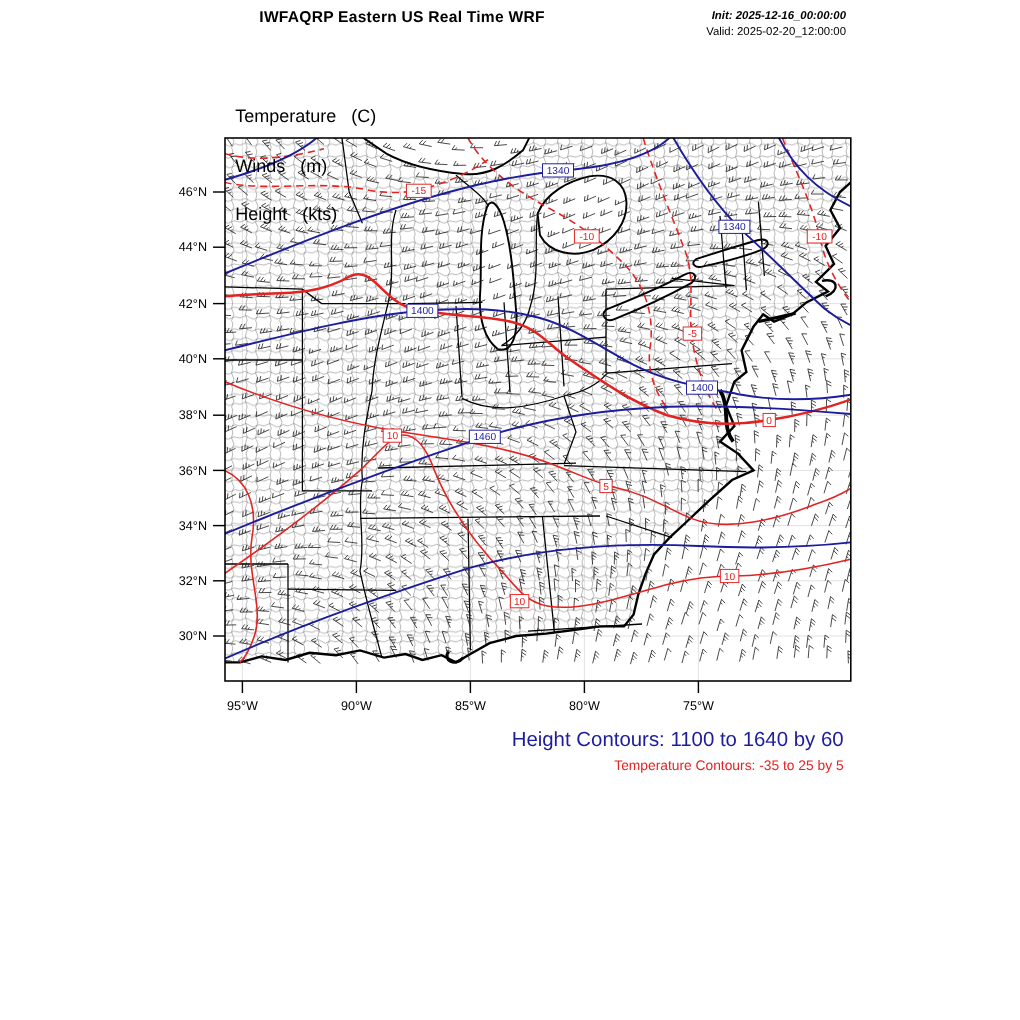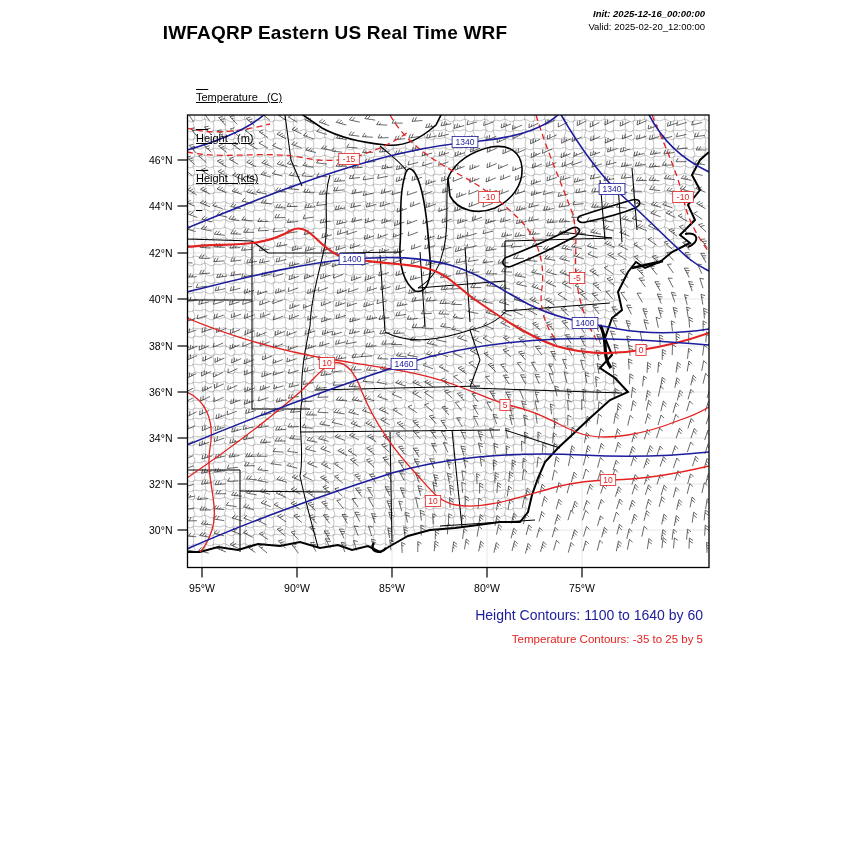--- a/index.html
+++ b/index.html
@@ -1,24 +1,24 @@
 <!DOCTYPE html>
 <html><head>
 <meta charset="utf-8">
 <style>
   html,body{margin:0;padding:0;background:#ffffff;}
   #page{position:relative;width:850px;height:850px;background:#fff;overflow:hidden;
         font-family:"Liberation Sans","DejaVu Sans",sans-serif;color:#000;}
   #plot-svg{position:absolute;left:0;top:0;width:850px;height:850px;}
   .abs{position:absolute;}
-  #title{left:150px;top:6px;width:370px;text-align:center;font-size:19px;font-weight:bold;letter-spacing:.2px;margin-top:16px;}
+  #title{left:150px;top:6px;width:370px;text-align:center;font-size:13px;font-weight:bold;letter-spacing:.2px;}
   #init-line{right:145px;top:8px;text-align:right;font-size:9.5px;font-weight:bold;font-style:italic;}
   #valid-line{right:145px;top:21px;text-align:right;font-size:9.5px;font-weight:normal;}
-  .legend-block{left:196px;top:64px;font-size:11px;line-height:13.5px;white-space:pre;text-decoration:underline;}
-  #note-height{right:147px;top:607px;font-size:14px;text-align:right;}
+  .legend-block{left:196px;top:64px;font-size:15px;line-height:13.5px;white-space:pre;}
+  #note-height{right:147px;top:607px;font-size:17px;text-align:right;}
   #note-temp{right:147px;top:633px;font-size:11.5px;text-align:center;}
   #footer{left:196px;top:810px;font-size:9.5px;line-height:13px;}
 </style>
 </head>
 <body>
 
 <div id="page">
 
   <svg id="plot-svg" viewBox="0 0 850 850" xmlns="http://www.w3.org/2000/svg">
       <defs>
@@ -206,21 +206,21 @@
         <text x="582" y="591.5" text-anchor="middle" font-size="10.5px" font-family="Liberation Sans, sans-serif" fill="#000">75°W</text>
       </g>
     </svg>
 
   <div class="abs" id="title">IWFAQRP Eastern US Real Time WRF</div>
   <div class="abs" id="init-line">Init: 2025-12-16_00:00:00</div>
   <div class="abs" id="valid-line">Valid: 2025-02-20_12:00:00</div>
 
   <div class="abs legend-block">
     <div>Temperature   (C)</div>
-    <div>Height   (m)</div>
+    <div>Winds   (m)</div>
     <div>Height   (kts)</div>
   </div>
 
   <div class="abs" id="note-height" style="color: rgb(28, 28, 156);">Height Contours: 1100 to 1640 by 60</div>
   <div class="abs" id="note-temp" style="color: rgb(227, 34, 34);">Temperature Contours: -35 to 25 by 5</div>
 
   <div class="abs" id="footer">
   </div>
 </div>
 

